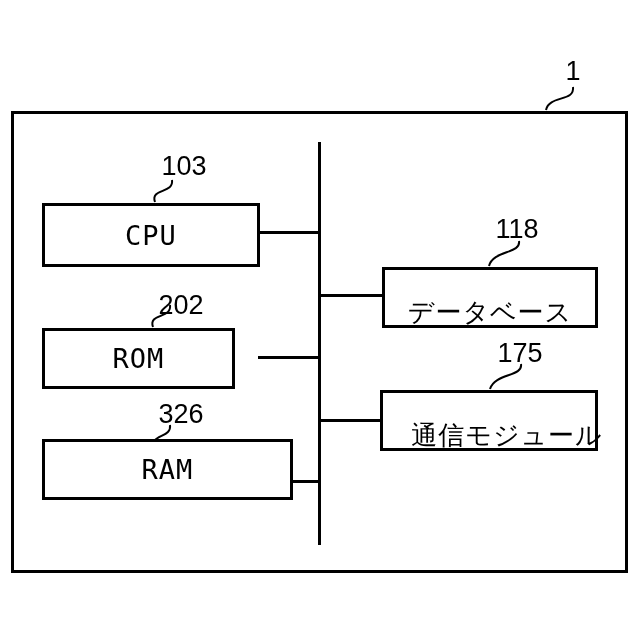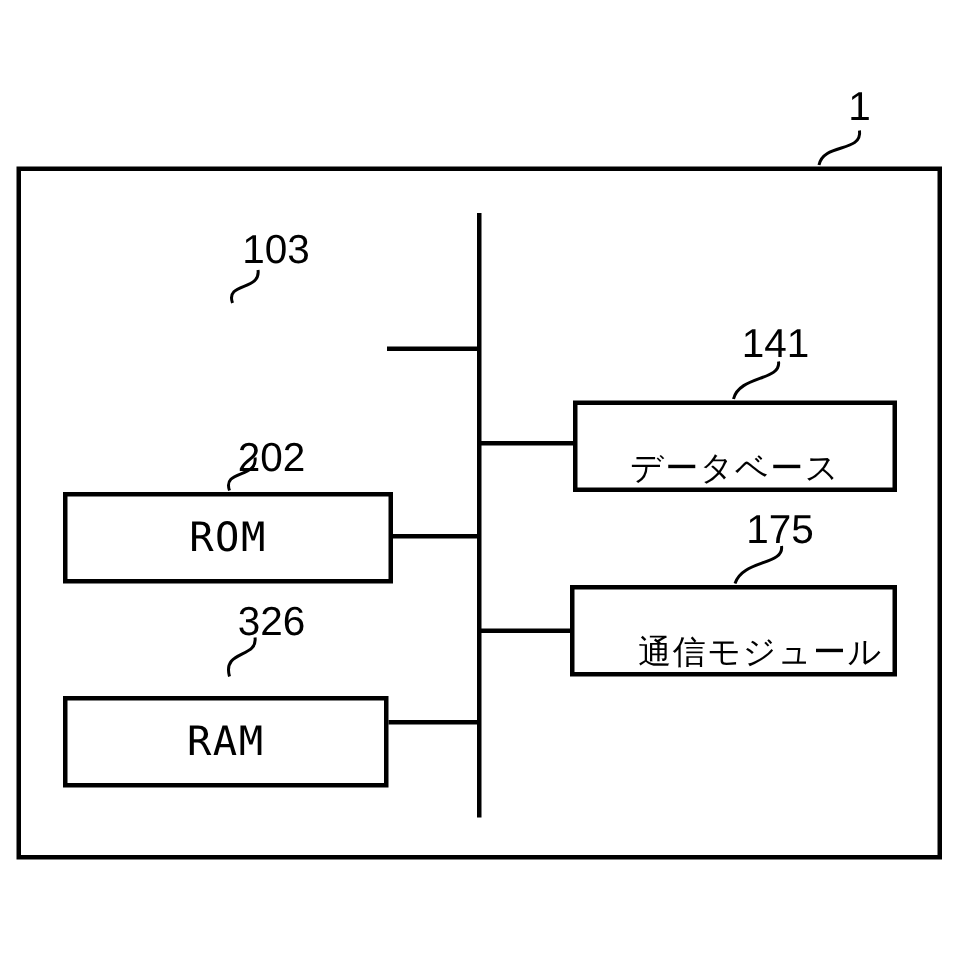--- a/index.html
+++ b/index.html
@@ -28,25 +28,25 @@
     background:#ffffff;
     display:flex;align-items:center;justify-content:center;
     color:#000;
   }
   .block .latin{
     font-family:"DejaVu Sans Mono","Liberation Mono",monospace;
     font-size:27px;letter-spacing:1px;
   }
   .block .jp{
     font-family:"DejaVu Sans","Liberation Sans",sans-serif;
-    font-size:22px;letter-spacing:1px;white-space:nowrap;margin-top:29px;
+    font-size:26px;letter-spacing:1px;white-space:nowrap;margin-top:29px;
   }
   .block-cpu{left:42px;top:203px;width:218px;height:64px;}
-  .block-rom{left:42px;top:328px;width:220px;height:61px;}
-  .block-ram{left:42px;top:464px;width:217px;height:61px;}
+  .block-rom{left:42px;top:328px;width:193px;height:61px;}
+  .block-ram{left:42px;top:439px;width:251px;height:61px;}
   .block-db{left:382px;top:267px;width:216px;height:61px;}
   .block-comm{left:380px;top:390px;width:218px;height:61px;padding-left:36px;}
   .ref{
     position:absolute;
     width:64px;
     text-align:center;
     font-family:"Liberation Sans","DejaVu Sans",sans-serif;
     font-size:27px;
     color:#000;
     line-height:1;
@@ -80,23 +80,26 @@
     <path d="M 519,241 C 521,254 493,250 489,266" fill="none" stroke="#000" stroke-width="2"></path>
     <path d="M 521,364 C 523,377 495,373 490,389" fill="none" stroke="#000" stroke-width="2"></path>
   </svg>
 
   <div class="outer-box"></div>
 
   <div class="ref ref-1">1</div>
   <div class="ref ref-201">103</div>
   <div class="ref ref-202">202</div>
   <div class="ref ref-203">326</div>
-  <div class="ref ref-204">141</div>
+  <div class="ref ref-204">118</div>
   <div class="ref ref-205">175</div>
 
+  <div class="block block-cpu">
+    <span class="latin">CPU</span>
+  </div>
   <div class="block block-rom">
     <span class="latin">ROM</span>
   </div>
   <div class="block block-ram">
     <span class="latin">RAM</span>
   </div>
   <div class="block block-db">
     <span class="jp">データベース</span>
   </div>
   <div class="block block-comm">

